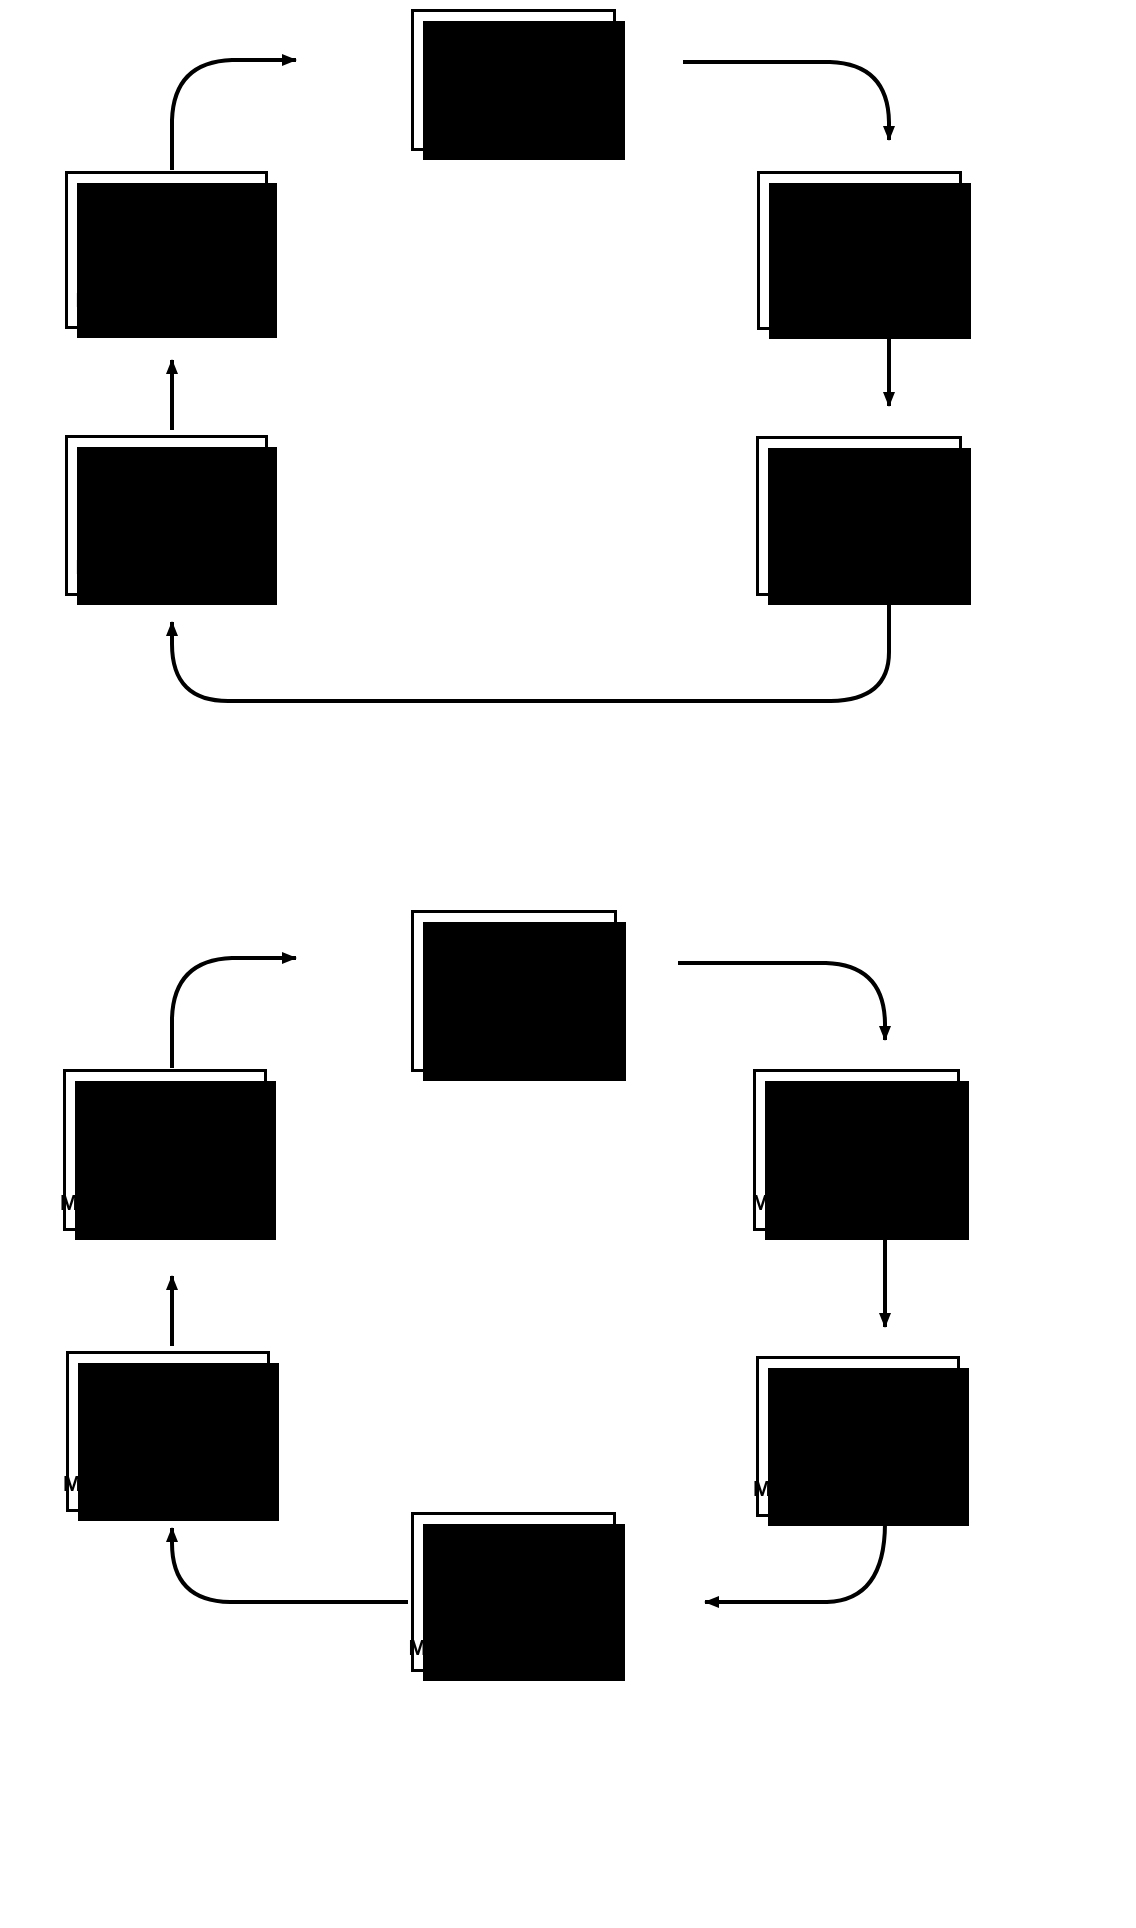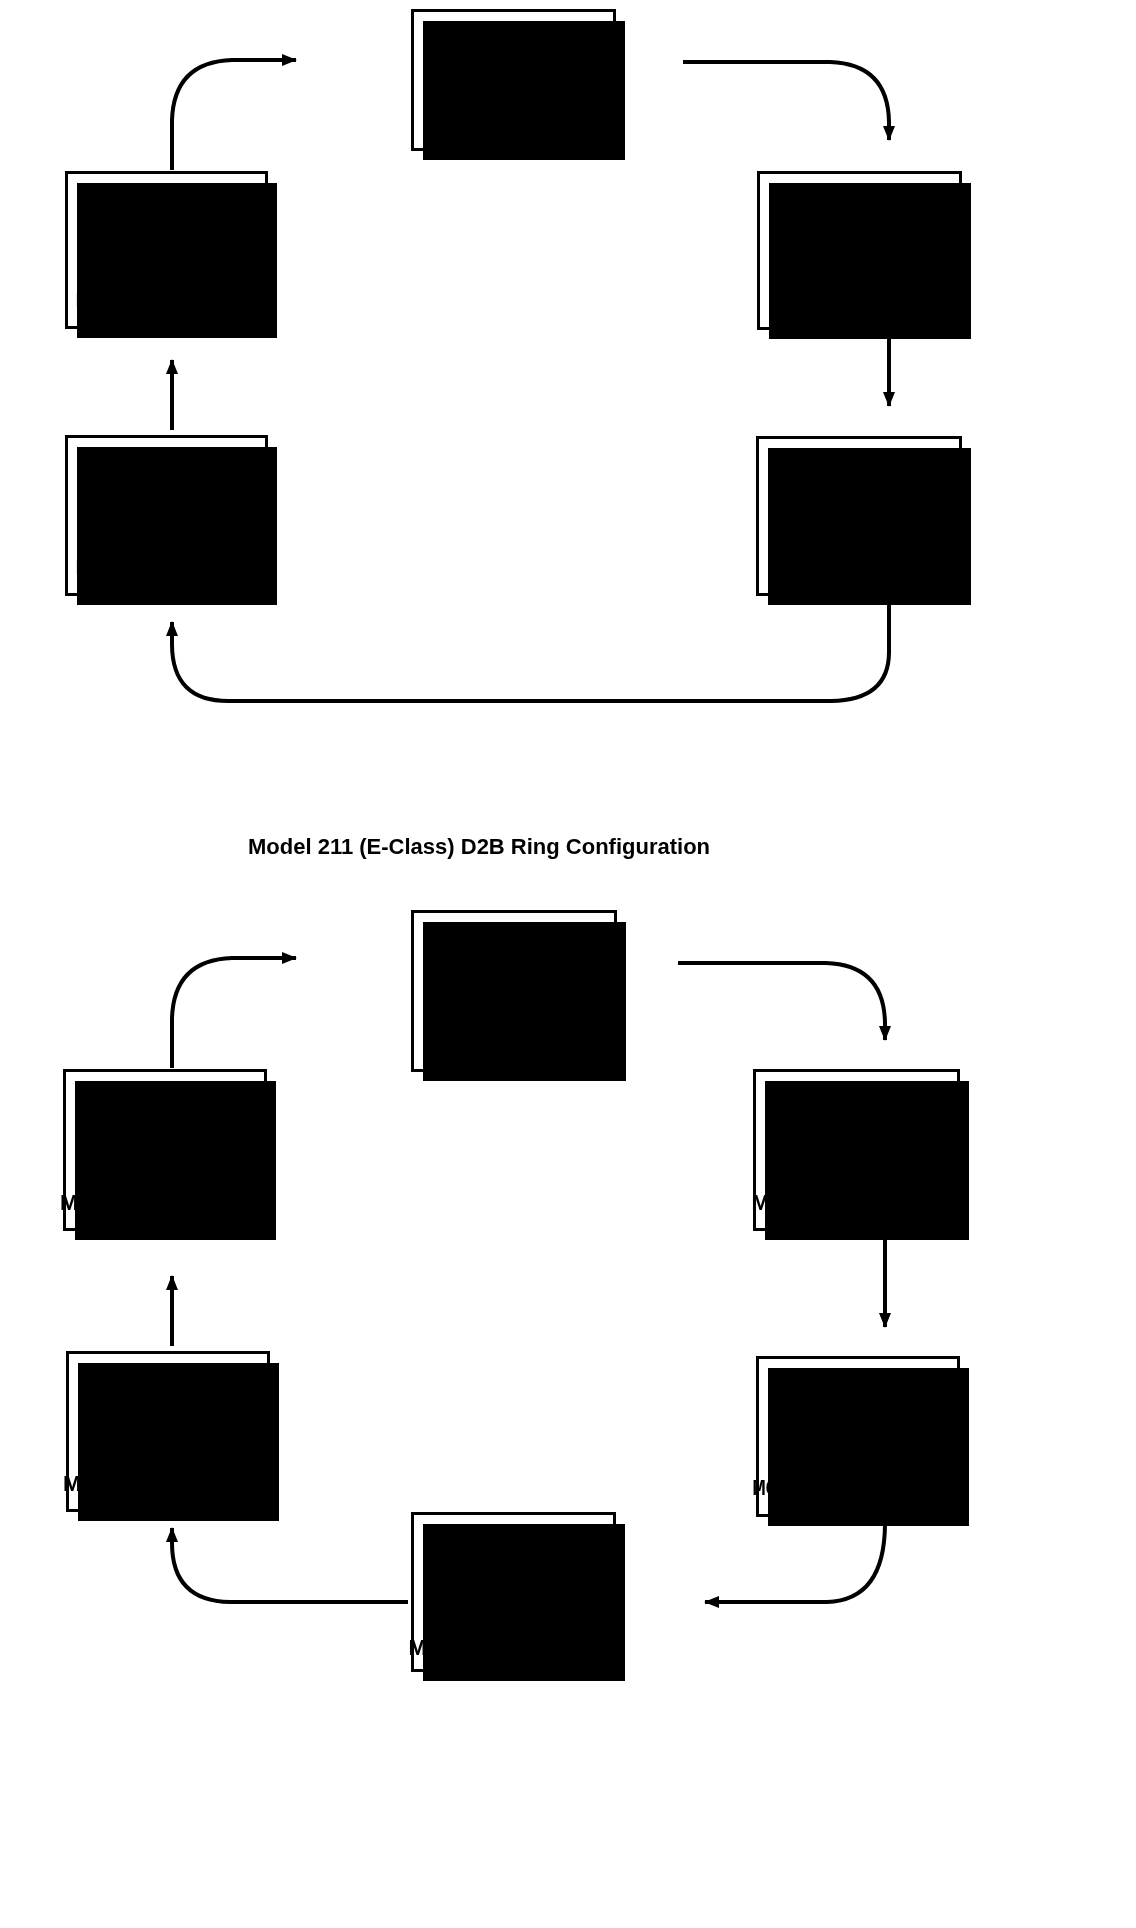--- a/index.html
+++ b/index.html
@@ -137,36 +137,35 @@
     <div class="node-title t-md">CD
 Changer</div>
     <div class="node-sub s-md" style="margin-top:auto;">D2B Component 3</div>
   </div>
 
   <div class="node" style="left:65px; top:171px; width:203px; height:158px; padding:34px 6px 14px;">
     <div class="node-title t-lg">Tele Aid</div>
     <div class="node-sub s-md" style="margin-top:auto;">D2B Component 6</div>
   </div>
 
-  <div class="caption" style="left:248px; top:834px;">Model 211 (E-Class) D2B Ring Configuration</div>
 
   <div class="node" style="left:411px; top:910px; width:206px; height:162px; padding:36px 8px 12px;">
     <div class="node-title t-xl">AGW</div>
     <div class="node-sub s-sm" style="margin-top:auto;">MOST Master</div>
   </div>
 
   <div class="node" style="left:753px; top:1069px; width:207px; height:162px; padding:36px 6px 12px;">
     <div class="node-title t-xl">Head Unit</div>
     <div class="node-sub s-sm" style="margin-top:auto;">MOST Component 1</div>
   </div>
 
   <div class="node" style="left:756px; top:1356px; width:204px; height:161px; padding:28px 6px 12px;">
     <div class="node-title t-md">CD
 Changer</div>
-    <div class="node-sub s-sm" style="margin-top:auto;font-family:Liberation Mono, monospace;">MOST Component 2</div>
+    <div class="node-sub s-sm" style="margin-top:auto;">MOST Component 2</div>
   </div>
 
   <div class="node" style="left:411px; top:1512px; width:205px; height:160px; padding:10px 6px 8px;justify-content:flex-end;">
     <div class="node-title t-md">VCS
 or
 Hands Free</div>
     <div class="node-sub s-sm" style="margin-top:auto;">MOST Component 3</div>
   </div>
 
   <div class="node" style="left:66px; top:1351px; width:204px; height:161px; padding:40px 14px 12px;gap:23px;">

